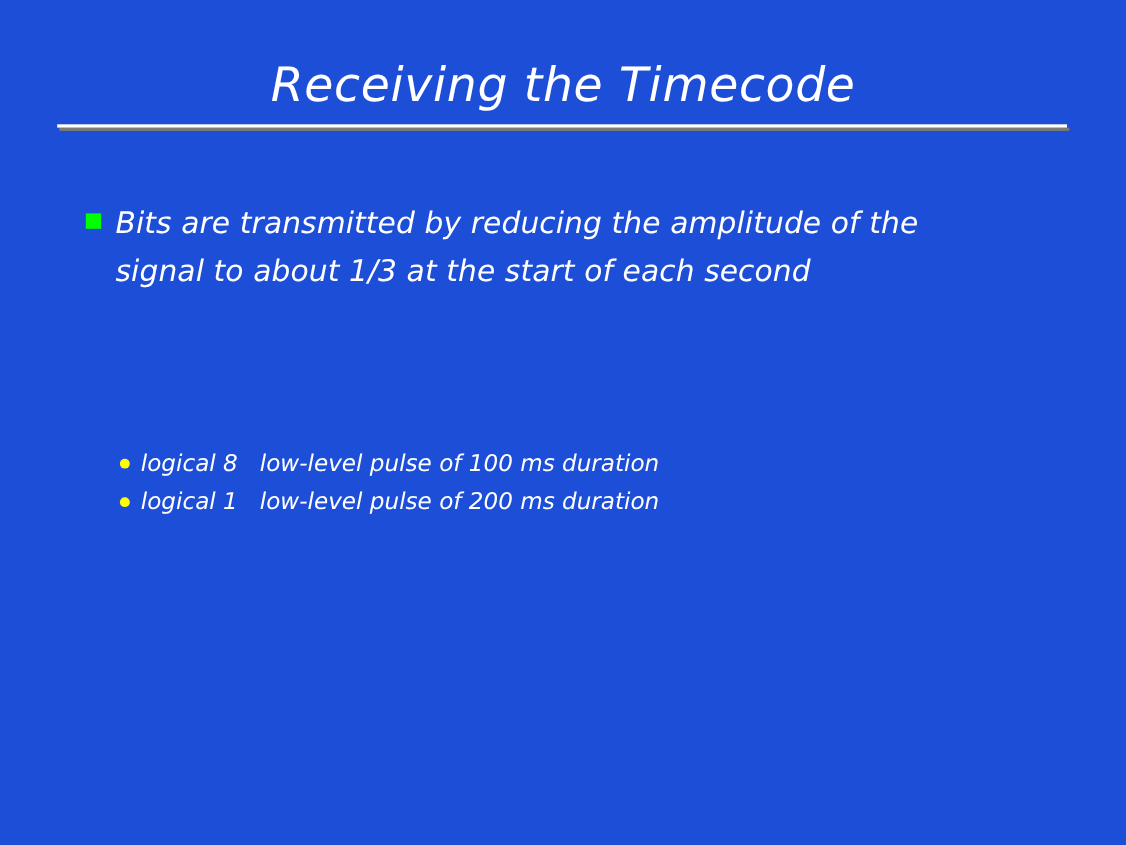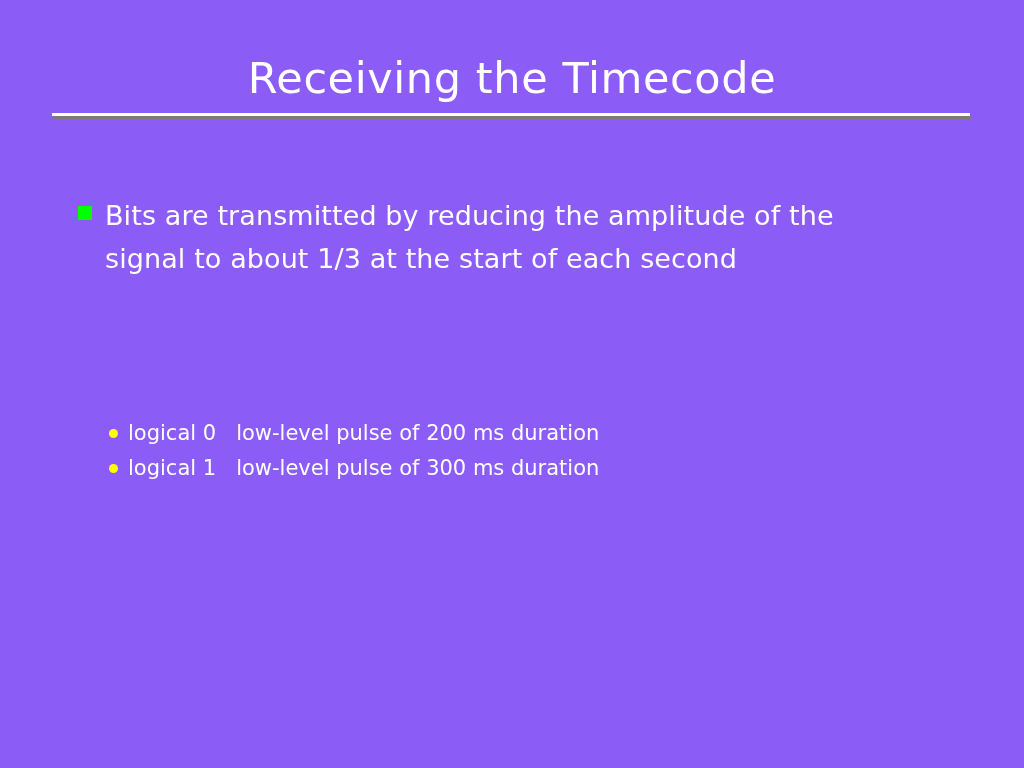--- a/index.html
+++ b/index.html
@@ -12,21 +12,22 @@
     width: 1024px;
     height: 768px;
     overflow: hidden;
     font-family: "DejaVu Sans", sans-serif;
   }
 
   #slide {
     position: relative;
     width: 1024px;
     height: 768px;
-    background: #8b5cf6;
+    background: #1d4ed8;
+    font-style: italic;
   }
 
   
   #title-block {
     position: absolute;
     left: 0;
     top: 52px;
     width: 1024px;
     text-align: center;
   }
@@ -63,21 +64,21 @@
     top: 1px;
     width: 918px;
     height: 3px;
     background: #FFFFFF;
   }
 
   
   #body-block {
     position: absolute;
     left: 0;
-    top: 18px;
+    top: 6px;
     width: 1024px;
     height: 668px;
   }
 
   .bullet-l1 {
     position: absolute;
     left: 78px;
     width: 880px;
   }
   .bullet-l1 .marker {
@@ -149,22 +150,22 @@
   <div id="body-block">
 
     <div class="bullet-l1" id="bullet-1">
       <span class="marker"></span>
       <span class="text">Bits are transmitted by reducing the amplitude of the signal to about 1/3 at the start of each second</span>
     </div>
 
 
     <div class="bullet-l2" id="subbullet-1">
       <span class="marker"></span>
-      <span class="text">logical 0   low-level pulse of 200 ms duration</span>
+      <span class="text">logical 8   low-level pulse of 100 ms duration</span>
     </div>
 
     <div class="bullet-l2" id="subbullet-2">
       <span class="marker"></span>
-      <span class="text">logical 1   low-level pulse of 300 ms duration</span>
+      <span class="text">logical 1   low-level pulse of 200 ms duration</span>
     </div>
 
   </div>
 </div>
 
 </body></html>

